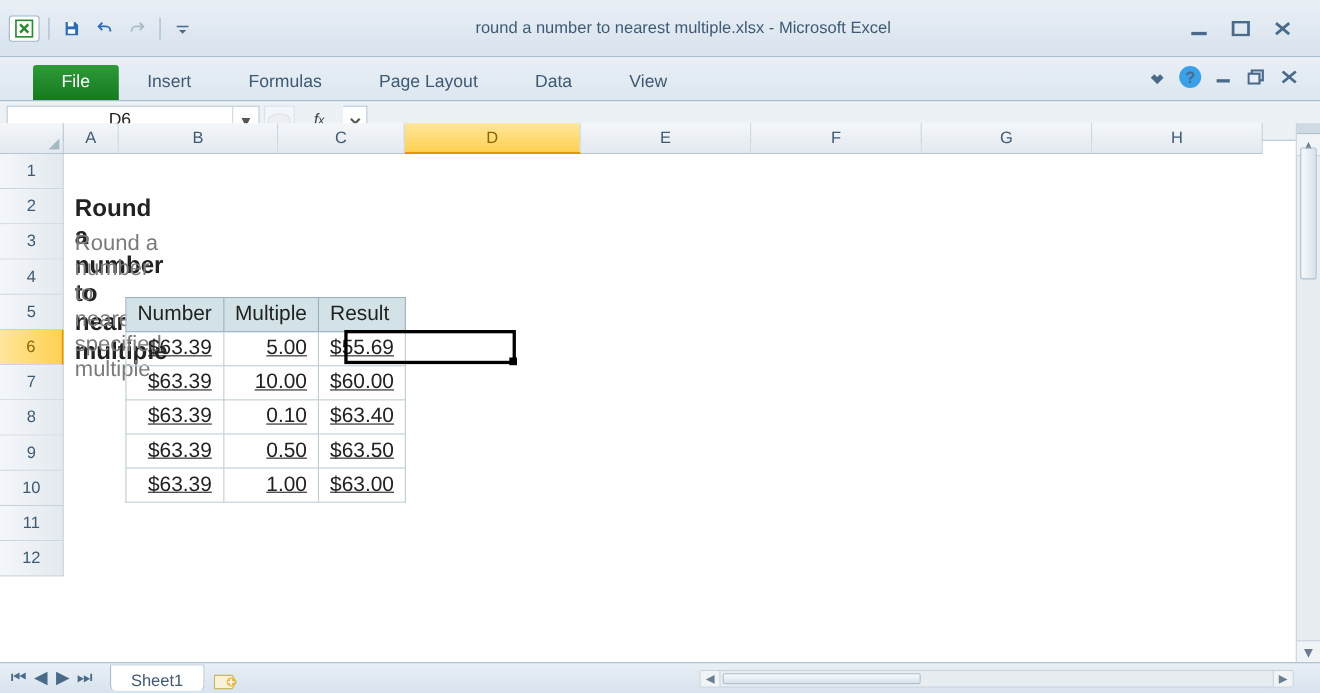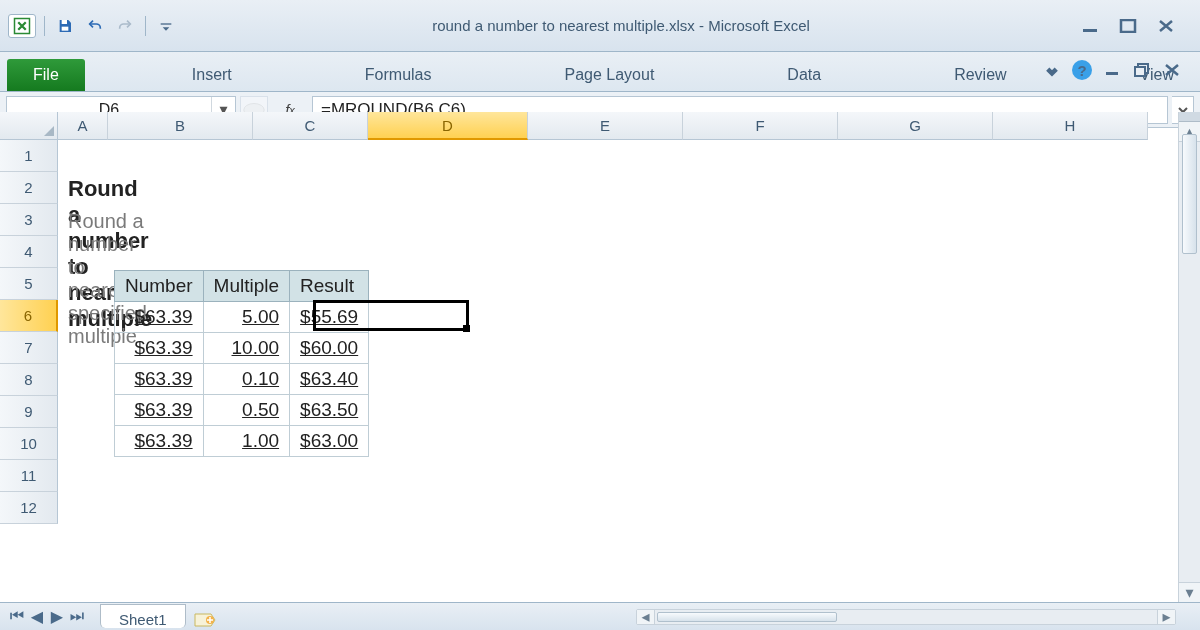--- a/index.html
+++ b/index.html
@@ -11,21 +11,21 @@
 .qat-app { width:28px; height:24px; display:flex; align-items:center; justify-content:center; border:1px solid #9fb6c9; border-radius:3px; background:#fff; }
 .qat-app svg { width:18px; height:18px; }
 .qat-btn { width:24px; height:22px; display:flex; align-items:center; justify-content:center; color:#4a6a8a; }
 .qat-btn svg { width:16px; height:16px; }
 .qat-sep { width:1px; height:20px; background:#9fb6c9; margin:0 2px; }
 .title { flex:1; text-align:center; font-size:15px; color:#3f5a73; }
 .win-ctrls { display:flex; gap:14px; padding:0 22px; }
 .win-ctrls span { width:24px; height:20px; display:flex; align-items:center; justify-content:center; color:#4a6a8a; }
 
 
-.ribbon { height:40px; background:linear-gradient(#e9eff5,#dde7f0); display:flex; align-items:flex-end; border-bottom:1px solid #9fb6c9; padding-left:7px; position:relative;justify-content:space-between; }
+.ribbon { height:40px; background:linear-gradient(#e9eff5,#dde7f0); display:flex; align-items:flex-end; border-bottom:1px solid #9fb6c9; padding-left:30px; position:relative; }
 .file-tab { height:32px; background:linear-gradient(#2f9a3a,#157a1f); color:#fff; padding:0 26px; display:flex; align-items:center; font-size:16px; border-radius:3px 3px 0 0; }
 .rtab { height:32px; padding:0 26px; display:flex; align-items:center; font-size:16px; color:#3f5a73; }
 .ribbon-right { position:absolute; right:18px; top:8px; display:flex; align-items:center; gap:10px; }
 .ribbon-right span { width:20px; height:20px; display:flex; align-items:center; justify-content:center; color:#4a6a8a; }
 .help-icon { width:22px; height:22px; border-radius:50%; background:#3aa0e8; color:#fff; font-weight:bold; font-size:15px; display:flex; align-items:center; justify-content:center; }
 
 
 .fbar { height:36px; background:#ecf1f6; border-bottom:1px solid #b6c6d4; display:flex; align-items:center; padding:4px 6px; gap:4px; }
 .namebox { width:230px; height:28px; border:1px solid #b6c6d4; background:#fff; display:flex; align-items:center; }
 .namebox-txt { flex:1; text-align:center; font-size:16px; color:#222; }
@@ -139,21 +139,20 @@
       </span>
   </div>
 </div>
 
 <div class="ribbon">
   <div class="file-tab">File</div>
   <div class="rtab">Insert</div>
   <div class="rtab">Formulas</div>
   <div class="rtab">Page Layout</div>
   <div class="rtab">Data</div>
-  <div class="rtab">Review</div>
   <div class="rtab">View</div>
   <div class="ribbon-right">
     <span>
         <svg width="16" height="16" viewBox="0 0 24 24" fill="none" stroke="#4a6a8a" stroke-width="2.5">
           <path d="M12 20l-7-7 3-3 4 4 4-4 3 3z" fill="#4a6a8a"></path>
         </svg>
       </span>
     <span class="help-icon">?</span>
     <span>
         <svg width="16" height="12" viewBox="0 0 16 12">
@@ -178,21 +177,20 @@
   <div class="namebox">
     <div class="namebox-txt">D6</div>
     <div class="namebox-dd">▾</div>
   </div>
   <div class="fx-btn" style="opacity:.35;border-left:1px solid #b6c6d4;width:28px">
     <svg width="28" height="18" viewBox="0 0 28 18">
         <ellipse cx="14" cy="9" rx="11" ry="7" fill="#f0f0f0" stroke="#c8c8c8"></ellipse>
       </svg>
   </div>
   <div class="fx-label">f<span style="font-size:11px">x</span></div>
-  <div class="formula-input">=MROUND(B6,C6)</div>
   <div class="fbar-expand">
     <svg width="12" height="12" viewBox="0 0 12 12">
         <path d="M2 4l4 4 4-4" fill="none" stroke="#555" stroke-width="2"></path>
       </svg>
   </div>
 </div>
 
 <div class="grid-area">
   <div class="col-headers">
     <div class="corner"></div>

